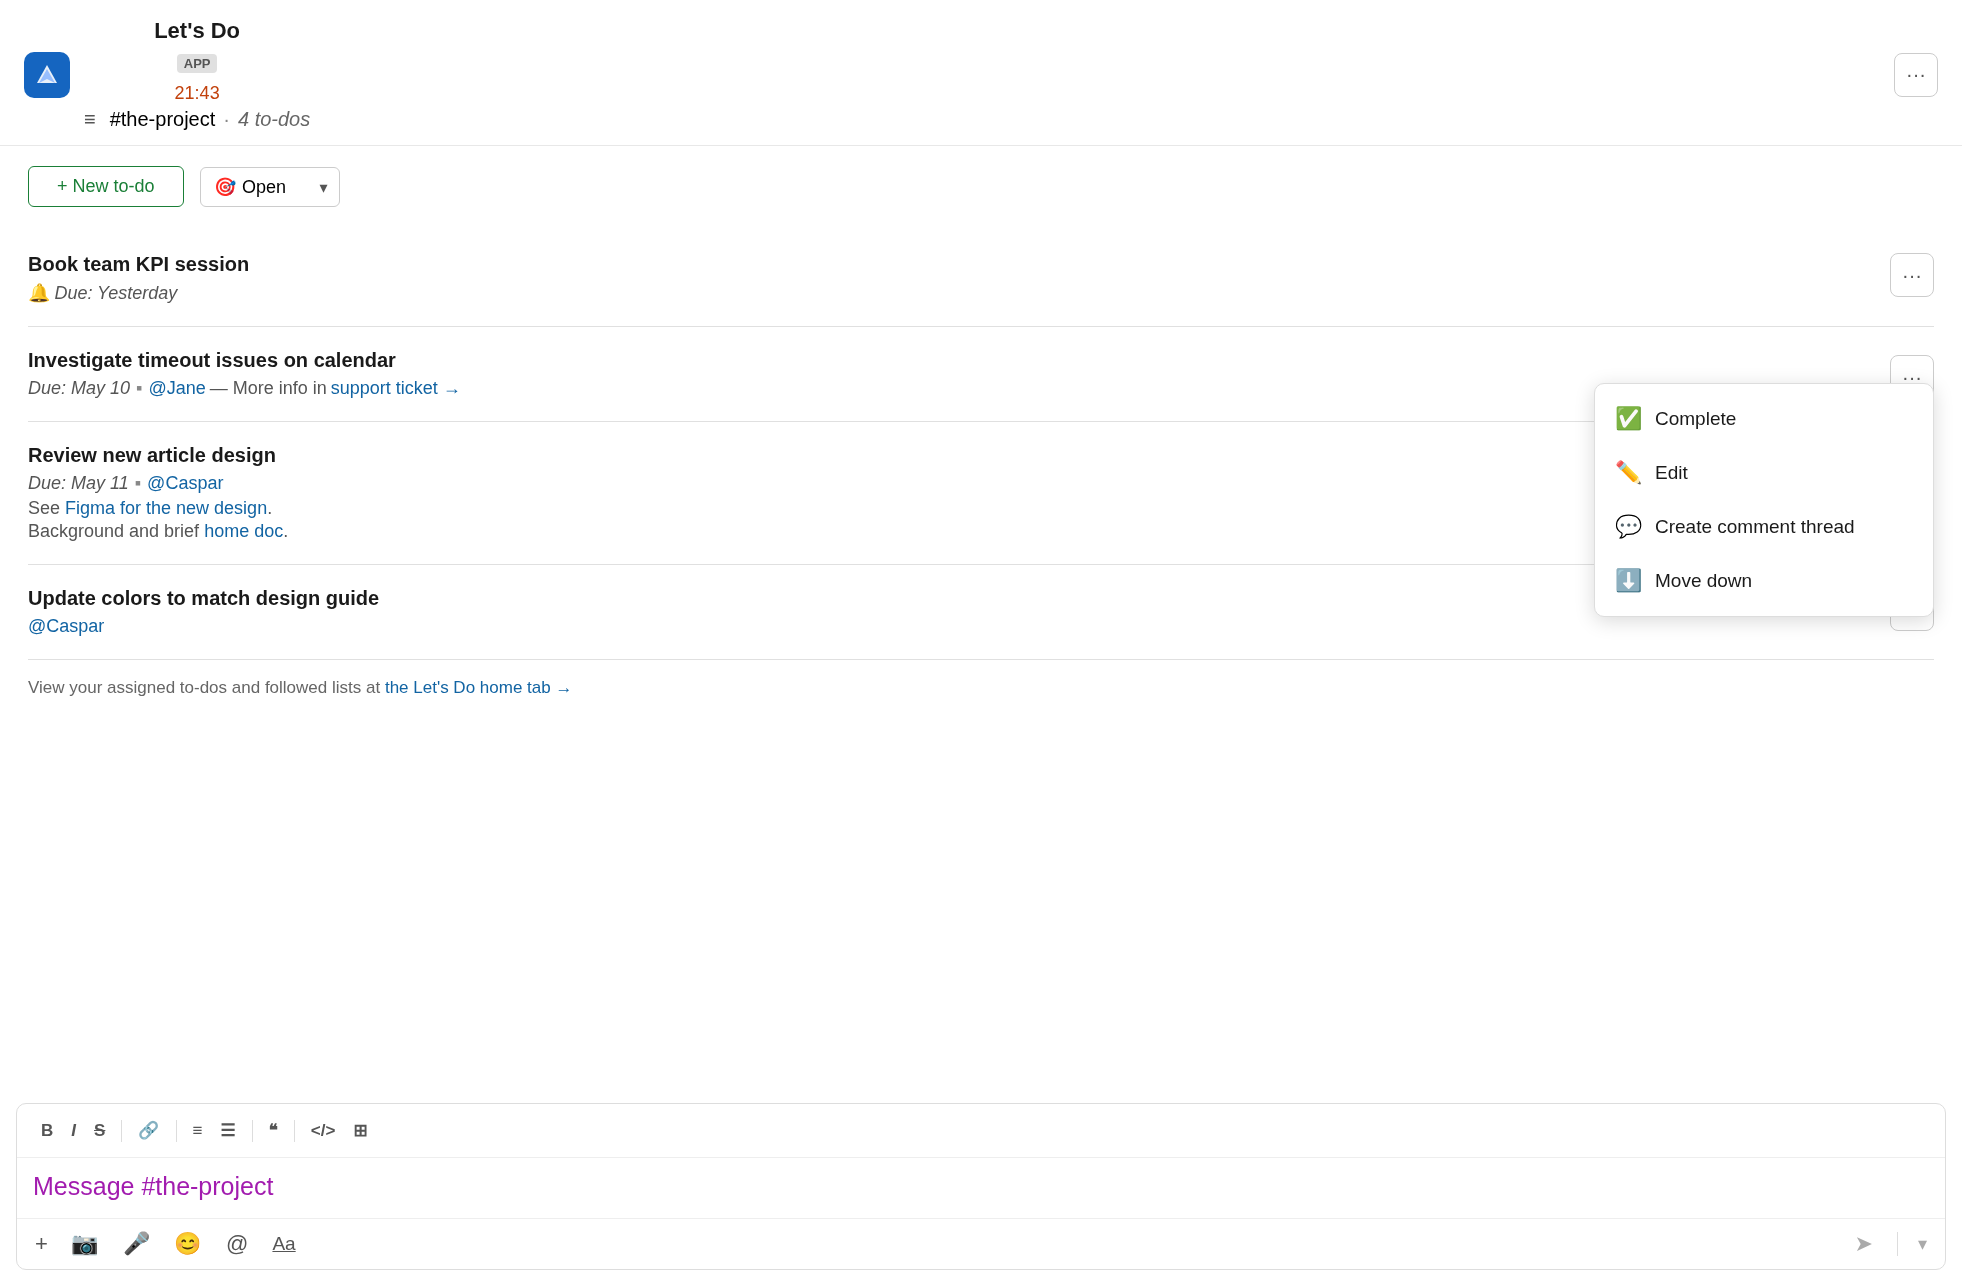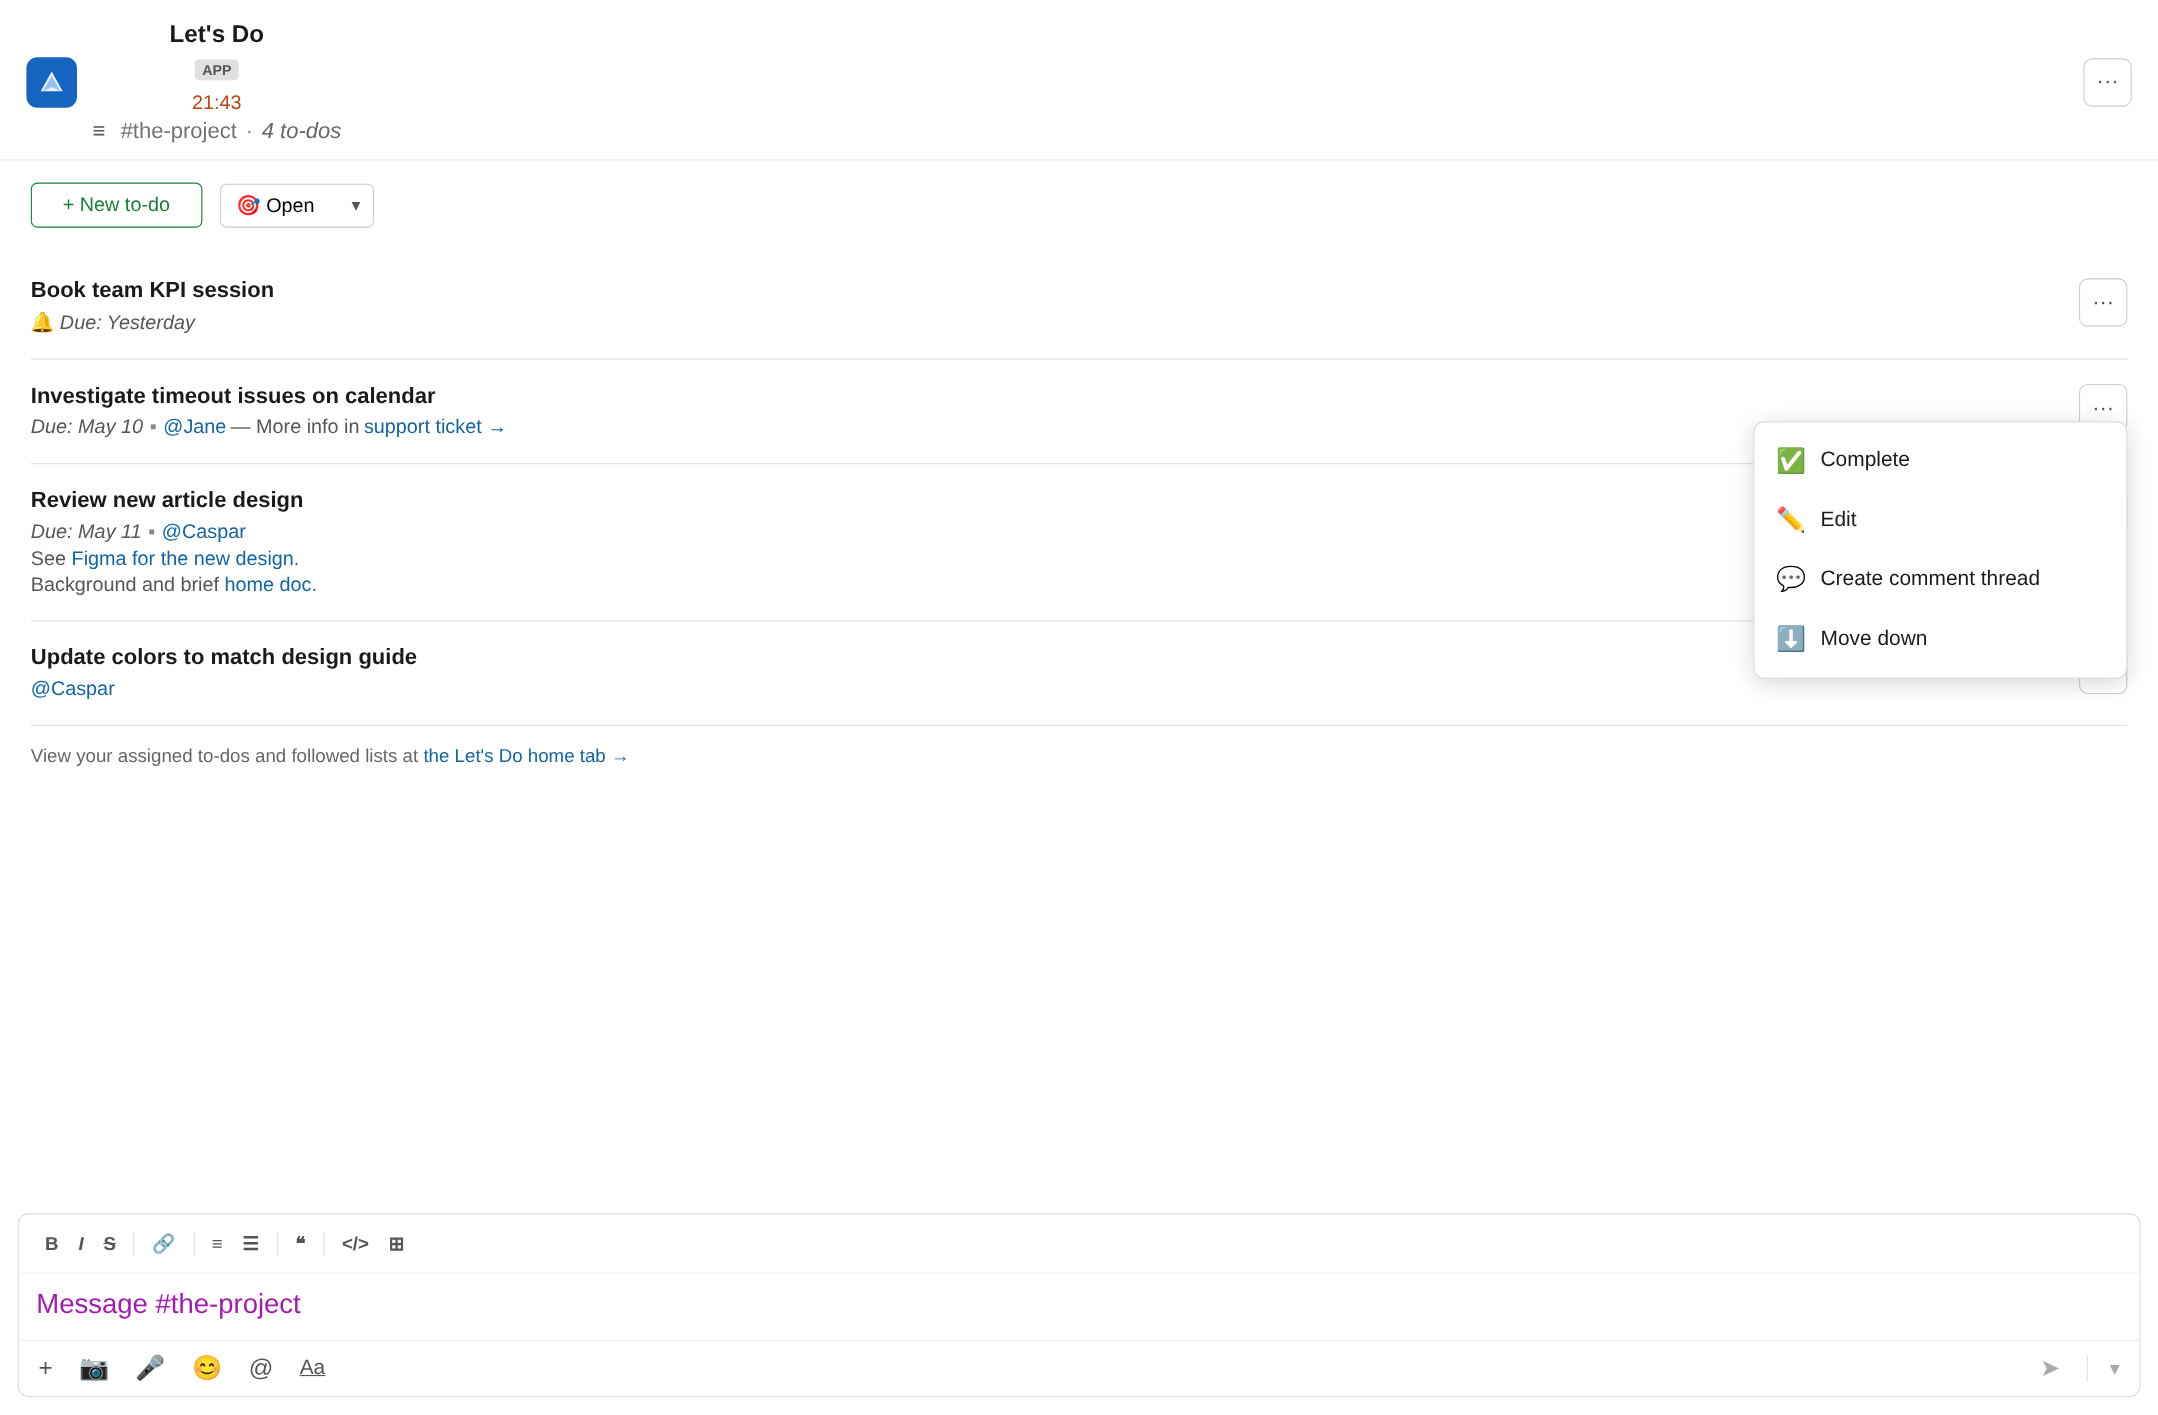--- a/index.html
+++ b/index.html
@@ -67,21 +67,21 @@
     .header-meta-row {
       display: flex;
       flex-direction: column;
     }
     .hamburger {
       font-size: 20px;
       color: #555;
       margin-right: 6px;
     }
     .channel-link {
-      color: #737373;
+      color: #000000;
       font-size: 20px;
       font-weight: 500;
       text-decoration: none;
     }
     .header-separator {
       color: #888;
       font-size: 20px;
     }
     .todos-count {
       color: #666;
@@ -368,21 +368,21 @@
         <div class="todo-meta">
           <span>🔔</span>
           <span style="font-style:italic;">Due: Yesterday</span>
         </div>
       </div>
       <div class="todo-actions">
         <button class="item-more-btn">···</button>
       </div>
     </div>
 
-    <div class="todo-item todo-item-2" style="position:relative;">
+    <div class="todo-item todo-item-2" style="position:relative;align-items:flex-end;">
       <div class="todo-content">
         <div class="todo-title">Investigate timeout issues on calendar</div>
         <div class="todo-meta">
           <span class="due">Due: May 10</span>
           <span class="bullet">▪</span>
           <span class="mention">@Jane</span>
           <span>— More info in</span>
           <a class="link" href="#">support ticket →</a>
         </div>
       </div>

